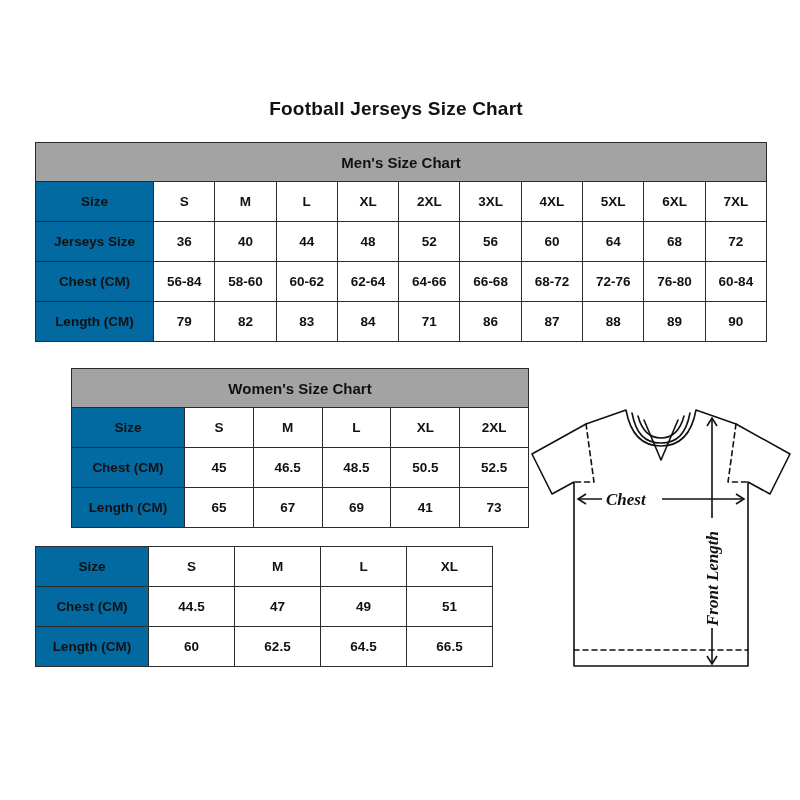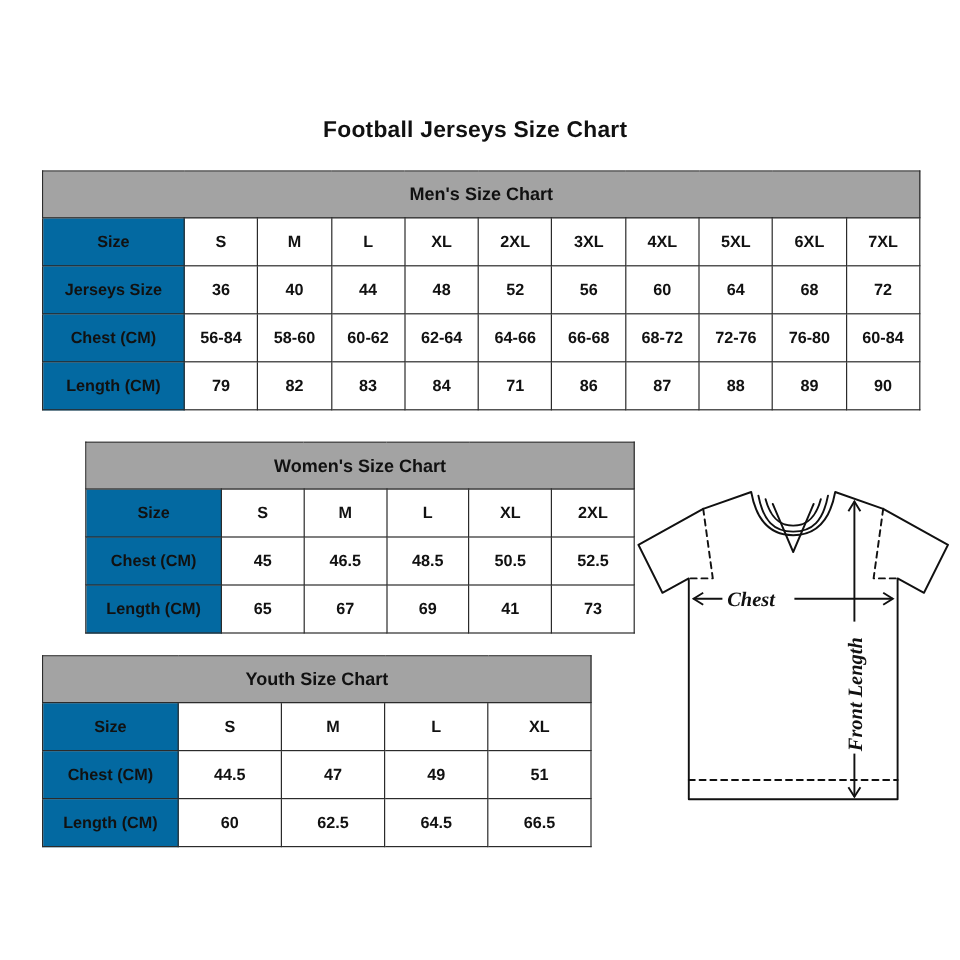--- a/index.html
+++ b/index.html
@@ -230,23 +230,20 @@
 <div id="youth-table-wrap">
   <table id="youth-table" class="size-table">
     <colgroup>
       <col class="lbl">
         <col class="dat">
         <col class="dat">
         <col class="dat">
         <col class="dat">
     </colgroup>
     <tbody>
-      <tr class="caption-row">
-        <td colspan="5">Youth Size Chart</td>
-      </tr>
       <tr class="body-row">
         <td class="label-cell">Size</td>
         <td>S</td>
         <td>M</td>
         <td>L</td>
         <td>XL</td>
       </tr>
       <tr class="body-row">
         <td class="label-cell">Chest (CM)</td>
         <td>44.5</td>

